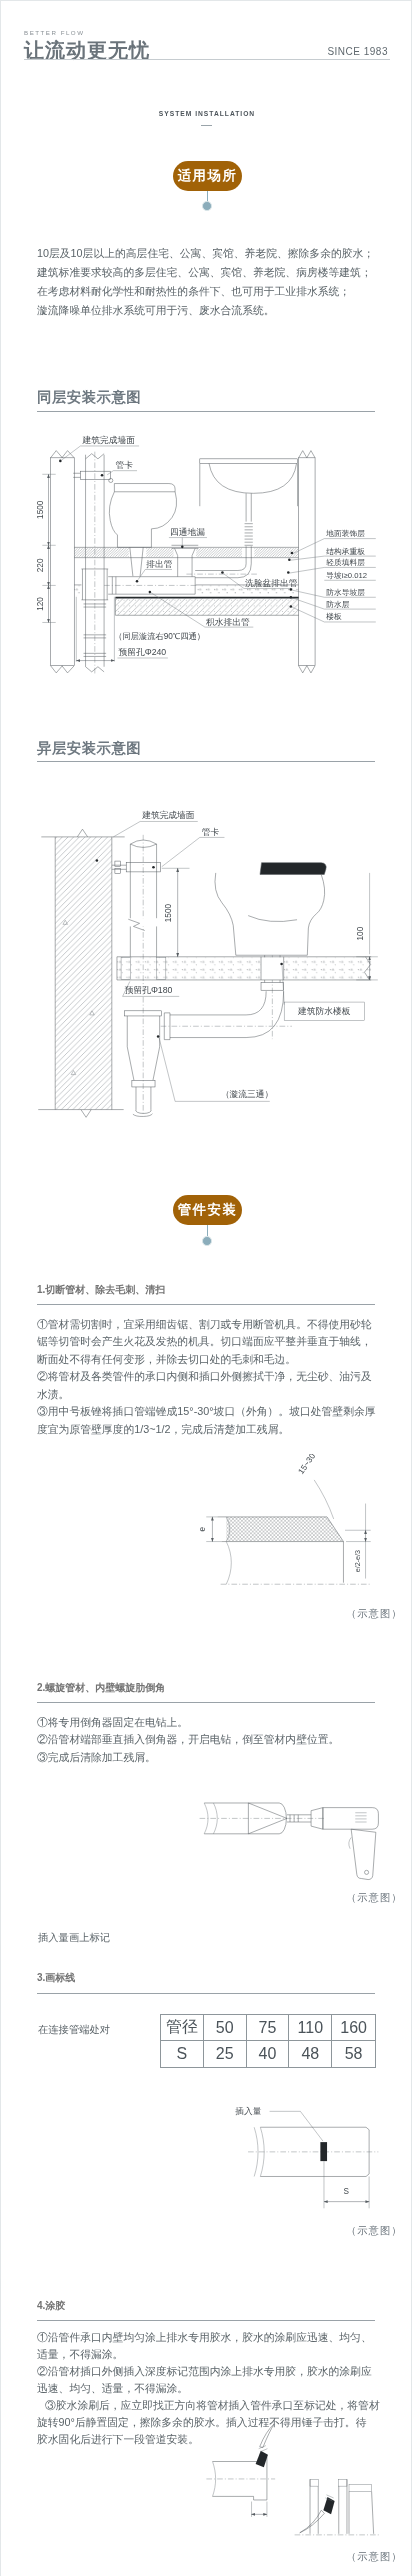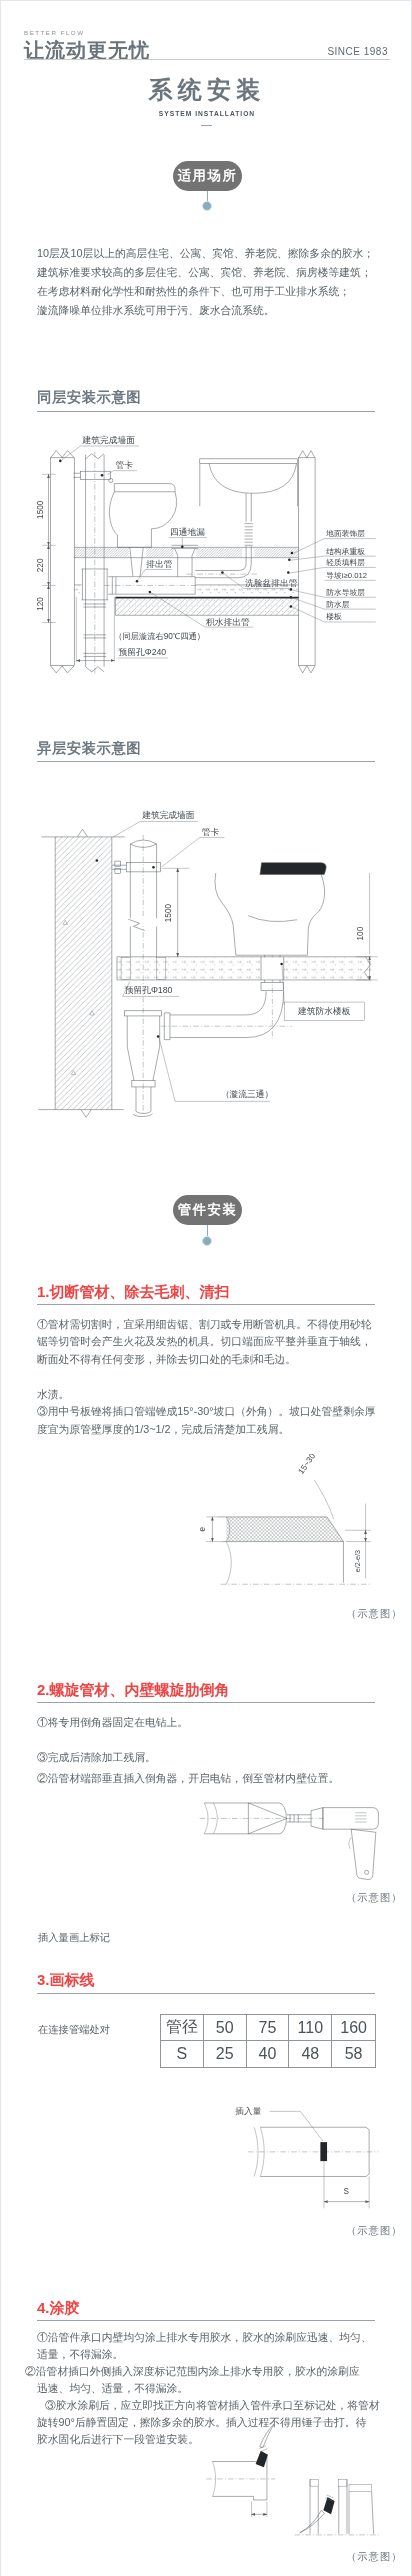--- a/index.html
+++ b/index.html
@@ -10,29 +10,29 @@
   .tagline{left:23px;top:28px;font-size:6.2px;letter-spacing:1.5px;color:#8b9297;}
   .logo{left:23px;top:36px;font-size:20px;font-weight:bold;color:#6a737a;letter-spacing:1px;}
   .since{right:23px;top:45px;font-size:10px;color:#5f686e;letter-spacing:0.5px;padding-left:46px;}
   .hr-top{left:23px;top:58px;width:366px;height:0.5px;background:#c6ccd0;}
   
   .main-title{left:0;top:73px;width:412px;text-align:center;font-size:24px;font-weight:bold;
               color:#6b757e;letter-spacing:5.2px;}
   .sub-title{left:0;top:109px;width:412px;text-align:center;font-size:6.7px;color:#4c545a;letter-spacing:1px;font-weight:bold;}
   .title-dash{left:200px;top:124px;width:11.3px;height:1px;background:#9aa4aa;}
   
-  .pill{width:69px;height:30px;border-radius:15px;background:#737373;color:#ffffff;
+  .pill{width:69px;height:30px;border-radius:15px;background:#a16207;color:#ffffff;
         font-size:13.4px;font-weight:bold;letter-spacing:1.5px;text-align:center;line-height:30px;}
   .stem{width:1px;background:#8badbb;}
   .stem-dot{width:7.7px;height:7.7px;border-radius:50%;background:#8badbb;border:1px solid #dce7ea;}
   
   .body-line{font-size:10.8px;color:#5a6368;white-space:nowrap;}
   .sec-title{font-size:14.4px;font-weight:bold;color:#6e7880;letter-spacing:0.5px;}
   .sec-rule{height:0.5px;background:#9aa2a8;width:338px;left:36px;}
-  .step-title{font-size:15px;font-weight:bold;color:#ef4444;}
+  .step-title{font-size:10px;font-weight:bold;color:#737373;}
   .caption{font-size:10.3px;color:#68727a;letter-spacing:1px;margin-left:32px;}
   .note-line{font-size:10.3px;color:#5a6368;}
   
   .spec-table{left:159px;top:2013px;width:214px;height:52px;display:grid;
               grid-template-columns:repeat(5,1fr);grid-template-rows:26px 26px;
               border:0.5px solid #8e969b;}
   .spec-cell{border-right:0.5px solid #8e969b;border-bottom:0.5px solid #8e969b;
              display:flex;align-items:center;justify-content:center;
              font-size:16px;color:#4b5359;}
   .spec-cell:nth-child(5n){border-right:none;}
@@ -50,21 +50,20 @@
 </head>
 <body>
 
 <div class="page">
 
   <div class="abs tagline">BETTER FLOW</div>
   <div class="abs logo">让流动更无忧</div>
   <div class="abs since">SINCE 1983</div>
   <div class="abs hr-top"></div>
 
-  <div class="abs main-title">系统安装</div>
   <div class="abs sub-title">SYSTEM INSTALLATION</div>
   <div class="abs title-dash"></div>
 
   <div class="abs pill" style="left:172px;top:160px;">适用场所</div>
   <div class="abs stem" style="left:206px;top:190px;height:11.3px;"></div>
   <div class="abs stem-dot" style="left:201px;top:200px;"></div>
 
   <div class="abs body-line" style="left:36px;top:246px;">10层及10层以上的高层住宅、公寓、宾馆、养老院、擦除多余的胶水；</div>
   <div class="abs body-line" style="left:36px;top:265px;">建筑标准要求较高的多层住宅、公寓、宾馆、养老院、病房楼等建筑；</div>
   <div class="abs body-line" style="left:36px;top:284px;">在考虑材料耐化学性和耐热性的条件下、也可用于工业排水系统；</div>
@@ -444,20 +443,21 @@
 
   <div class="abs pill" style="left:172px;top:1194px;">管件安装</div>
   <div class="abs stem" style="left:206px;top:1224px;height:11.3px;"></div>
   <div class="abs stem-dot" style="left:201px;top:1235px;"></div>
 
   <div class="abs step-title" style="left:36px;top:1282px;">1.切断管材、除去毛刺、清扫</div>
   <div class="abs sec-rule" style="top:1303px;"></div>
   <div class="abs body-line" style="left:36px;top:1334px;">锯等切管时会产生火花及发热的机具。切口端面应平整并垂直于轴线，</div>
   <div class="abs body-line" style="left:36px;top:1317px;">①管材需切割时，宜采用细齿锯、割刀或专用断管机具。不得使用砂轮</div>
   <div class="abs body-line" style="left:36px;top:1352px;">断面处不得有任何变形，并除去切口处的毛刺和毛边。</div>
+  <div class="abs body-line" style="left:36px;top:1369px;">②将管材及各类管件的承口内侧和插口外侧擦拭干净，无尘砂、油污及</div>
   <div class="abs body-line" style="left:36px;top:1387px;">水渍。</div>
   <div class="abs body-line" style="left:36px;top:1404px;">③用中号板锉将插口管端锉成15°-30°坡口（外角）。坡口处管壁剩余厚</div>
   <div class="abs body-line" style="left:36px;top:1422px;">度宜为原管壁厚度的1/3~1/2，完成后清楚加工残屑。</div>
 
   <svg class="abs" style="left:196px;top:1453px;" width="185" height="170" viewBox="0 0 360 330">
     <defs>
       <pattern id="p3ch" width="7" height="7" patternUnits="userSpaceOnUse">
         <path d="M0 7L7 0 M0 0L7 7" stroke="#5b6165" stroke-width="0.6"></path>
       </pattern>
       <marker id="ah3" markerWidth="9" markerHeight="8" refX="8" refY="4" orient="auto-start-reverse">
@@ -489,21 +489,21 @@
       <line class="dim" x1="328" y1="148" x2="328" y2="170" marker-start="url(#ah3)" marker-end="url(#ah3)"></line>
       <line class="lnt" x1="328" y1="170" x2="328" y2="242"></line>
       <text class="t14" transform="rotate(-90 318 208)" x="318" y="208" text-anchor="middle">e/2-e/3</text>
     </g>
   </svg>
   <div class="abs caption" style="left:313px;top:1606px;">（示意图）</div>
 
   <div class="abs step-title" style="left:36px;top:1680px;">2.螺旋管材、内壁螺旋肋倒角</div>
   <div class="abs sec-rule" style="top:1701px;"></div>
   <div class="abs body-line" style="left:36px;top:1715px;">①将专用倒角器固定在电钻上。</div>
-  <div class="abs body-line" style="left:36px;top:1732px;margin-top:39px;">②沿管材端部垂直插入倒角器，开启电钻，倒至管材内壁位置。</div>
+  <div class="abs body-line" style="left:36px;top:1732px;">②沿管材端部垂直插入倒角器，开启电钻，倒至管材内壁位置。</div>
   <div class="abs body-line" style="left:36px;top:1750px;">③完成后清除加工残屑。</div>
 
   <svg class="abs" style="left:196px;top:1793px;" width="185" height="93" viewBox="0 0 360 180">
     <defs>
       <pattern id="p4diag" width="9" height="9" patternUnits="userSpaceOnUse">
         <path d="M0 9L9 0" stroke="#5b6165" stroke-width="0.8"></path>
       </pattern>
     </defs>
     <g>
       <line class="ln" x1="14" y1="17" x2="160" y2="17"></line>
@@ -576,21 +576,21 @@
       <text x="224" y="188" class="t16">S</text>
       <line class="dim" x1="186" y1="202" x2="274" y2="202" marker-start="url(#ah5)" marker-end="url(#ah5)"></line>
     </g>
   </svg>
   <div class="abs caption" style="left:313px;top:2223px;">（示意图）</div>
 
   <div class="abs step-title" style="left:36px;top:2298px;">4.涂胶</div>
   <div class="abs sec-rule" style="top:2319px;"></div>
   <div class="abs body-line" style="left:36px;top:2330px;">①沿管件承口内壁均匀涂上排水专用胶水，胶水的涂刷应迅速、均匀、</div>
   <div class="abs body-line" style="left:36px;top:2347px;">适量，不得漏涂。</div>
-  <div class="abs body-line" style="left:24px;top:2364px;">②沿管材插口外侧插入深度标记范围内涂上排水专用胶，胶水的涂刷应</div>
+  <div class="abs body-line" style="left:36px;top:2364px;">②沿管材插口外侧插入深度标记范围内涂上排水专用胶，胶水的涂刷应</div>
   <div class="abs body-line" style="left:36px;top:2381px;">迅速、均匀、适量，不得漏涂。</div>
   <div class="abs body-line" style="left:44px;top:2398px;">③胶水涂刷后，应立即找正方向将管材插入管件承口至标记处，将管材</div>
   <div class="abs body-line" style="left:36px;top:2415px;">旋转90°后静置固定，擦除多余的胶水。插入过程不得用锤子击打。待</div>
   <div class="abs body-line" style="left:36px;top:2432px;">胶水固化后进行下一段管道安装。</div>
 
   <svg class="abs" style="left:196px;top:2421px;" width="185" height="118" viewBox="0 0 360 230">
     <defs>
       <pattern id="p6ch" width="6" height="6" patternUnits="userSpaceOnUse">
         <path d="M0 6L6 0 M0 0L6 6" stroke="#5b6165" stroke-width="0.6"></path>
       </pattern>

